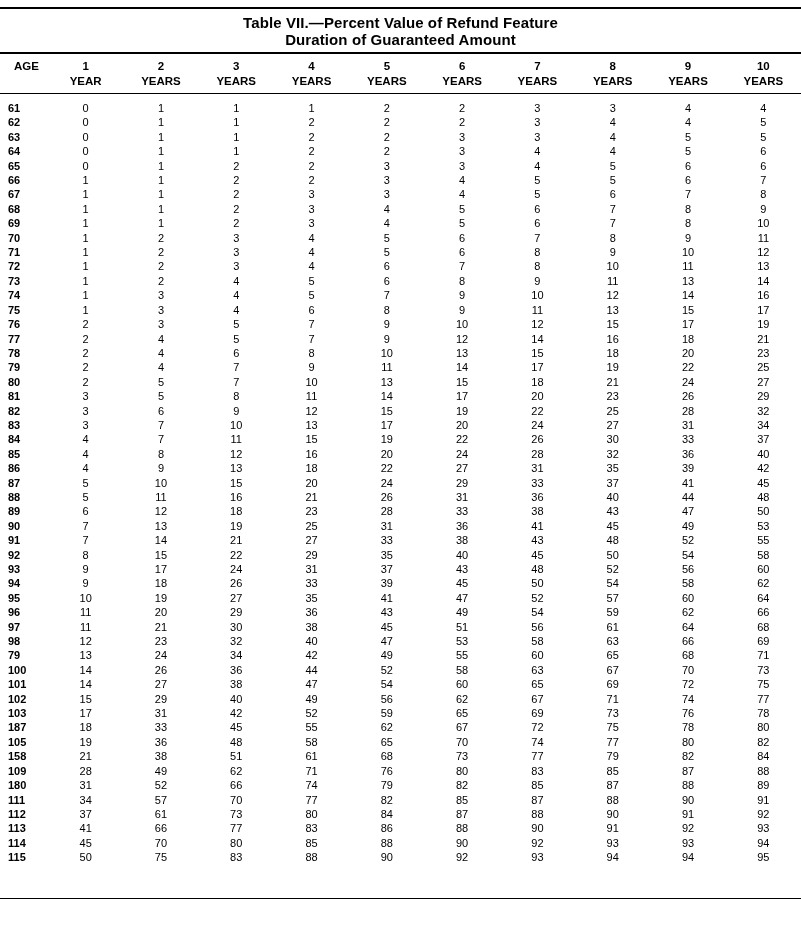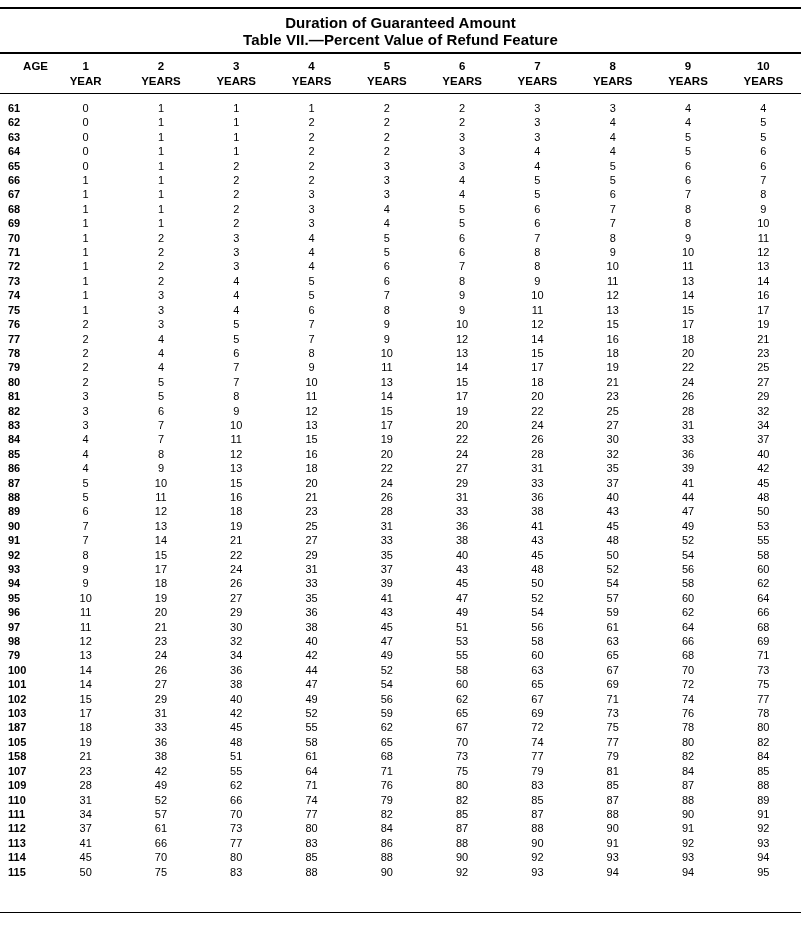--- a/index.html
+++ b/index.html
@@ -47,21 +47,21 @@
   thead th {
     font-size: 11.5px;
     font-weight: bold;
     line-height: 15px;
     text-align: center;
     vertical-align: top;
     padding: 5px 0 4px 0;
     border-bottom: 1.5px solid #000000;
   }
   thead th.age-h {
-    text-align: right;
+    text-align: center;
     padding-left: 5px;
   }
 
   tbody::before {
     content: "";
     display: table-row;
     height: 8px;
   }
   tbody td {
     height: 14.4px;
@@ -78,22 +78,22 @@
   }
 </style>
 </head>
 <body>
 
 <div class="page">
 
   <div class="rule top"></div>
 
   <div class="title-block">
+    <div class="title-line">Table VII.—Percent Value of Refund Feature</div>
     <div class="title-line">Duration of Guaranteed Amount</div>
-    <div class="title-line">Table VII.—Percent Value of Refund Feature</div>
   </div>
 
   <div class="rule mid"></div>
 
   <table class="data-table">
     <colgroup id="colgroup">
       <col class="age-col">
     <col class="val-col">
         <col class="val-col">
         <col class="val-col">
@@ -743,47 +743,34 @@
           <td>51</td>
           <td>61</td>
           <td>68</td>
           <td>73</td>
           <td>77</td>
           <td>79</td>
           <td>82</td>
           <td>84</td>
         </tr>
         <tr>
-          <td class="age">107</td>
-          <td>23</td>
-          <td>42</td>
-          <td>55</td>
-          <td>64</td>
-          <td>71</td>
-          <td>75</td>
-          <td>79</td>
-          <td>81</td>
-          <td>84</td>
-          <td>85</td>
-        </tr>
-        <tr>
           <td class="age">109</td>
           <td>28</td>
           <td>49</td>
           <td>62</td>
           <td>71</td>
           <td>76</td>
           <td>80</td>
           <td>83</td>
           <td>85</td>
           <td>87</td>
           <td>88</td>
         </tr>
         <tr>
-          <td class="age">110</td>
+          <td class="age">180</td>
           <td>31</td>
           <td>52</td>
           <td>66</td>
           <td>74</td>
           <td>79</td>
           <td>82</td>
           <td>85</td>
           <td>87</td>
           <td>88</td>
           <td>89</td>

